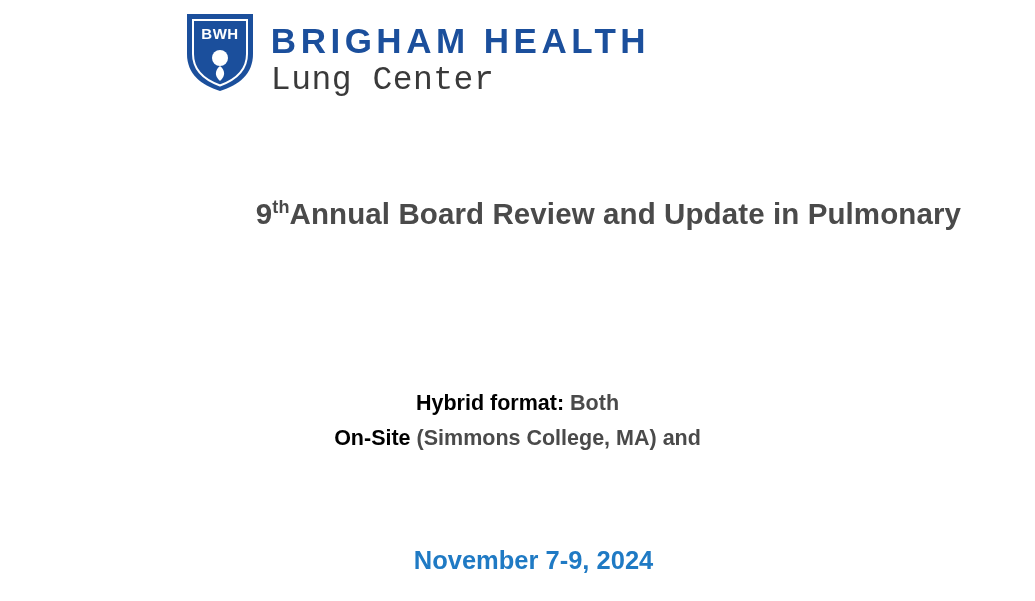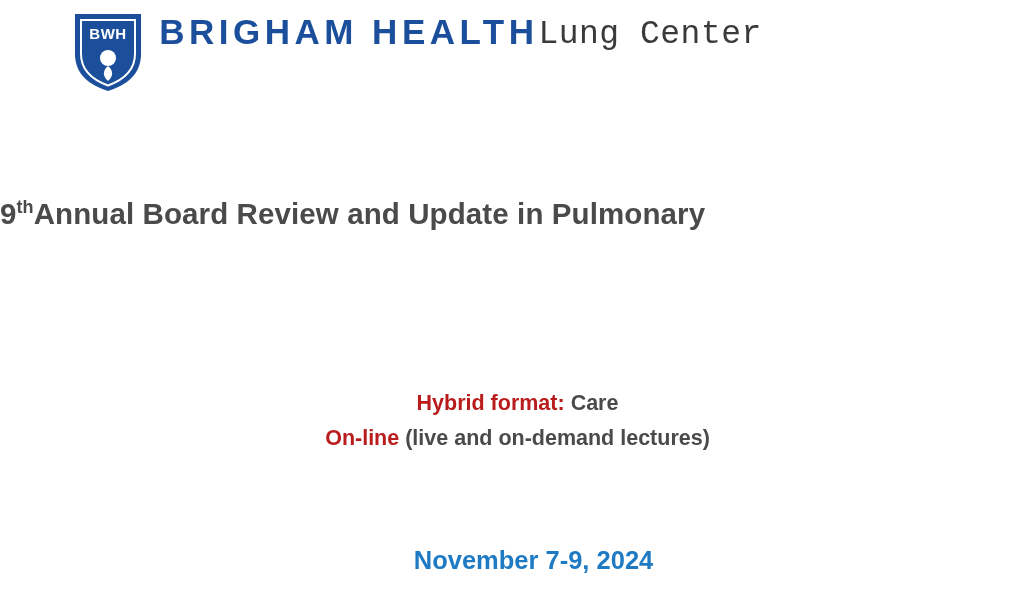--- a/index.html
+++ b/index.html
@@ -35,23 +35,24 @@
     align-items: flex-start;
   }
   .shield {
     width: 74px;
     height: 84px;
     margin-right: 14px;
     flex: 0 0 auto;
   }
   .logo-text {
     display: flex;
-    flex-direction: row;
+    flex-direction: column;
     justify-content: center;
     padding-top: 4px;
+    margin-top: 9px;
   }
   .brand-line1 {
     font-family: "Liberation Sans", sans-serif;
     font-size: 35px;
     font-weight: bold;
     letter-spacing: 4.5px;
     color: #1b4f9c;
     line-height: 1.05;
     white-space: nowrap;
   }
@@ -65,21 +66,21 @@
     margin-top: 2px;
     white-space: nowrap;
   }
 
   
   .title-block {
     position: absolute;
     top: 193px;
     left: 0;
     width: 961px;
-    text-align: left;
+    text-align: right;
   }
   .title-line {
     font-size: 29.5px;
     font-weight: bold;
     color: #4a4a4a;
     line-height: 1.42;
     letter-spacing: 0.1px;
   }
   .ordinal {
     font-size: 18px;
@@ -95,21 +96,21 @@
     width: 1035px;
     text-align: center;
   }
   .format-line {
     font-size: 21.5px;
     font-weight: bold;
     color: #4a4a4a;
     line-height: 1.62;
   }
   .accent {
-    color: #b91c1c;
+    color: #000000;
   }
 
   
   .date-block {
     position: absolute;
     top: 546px;
     left: 16px;
     width: 1035px;
     text-align: center;
   }
@@ -138,21 +139,21 @@
         <div class="brand-line2">Lung Center</div>
       </div>
     </div>
   </div>
 
   <div class="title-block">
     <div class="title-line"><span>9</span><span class="ordinal">th</span><span>Annual Board Review and Update in Pulmonary</span></div>
   </div>
 
   <div class="format-block">
-    <div class="format-line"><span class="accent">Hybrid format:</span><span> Care</span></div>
-    <div class="format-line"><span class="accent">On-line</span><span>  (live and on-demand lectures)</span></div>
+    <div class="format-line"><span class="accent">Hybrid format:</span><span> Both</span></div>
+    <div class="format-line"><span class="accent">On-Site</span><span> (Simmons College, MA) and</span></div>
   </div>
 
   <div class="date-block">
     <span class="date-text">November 7-9, 2024</span>
   </div>
 
 </div>
 
 </body></html>

